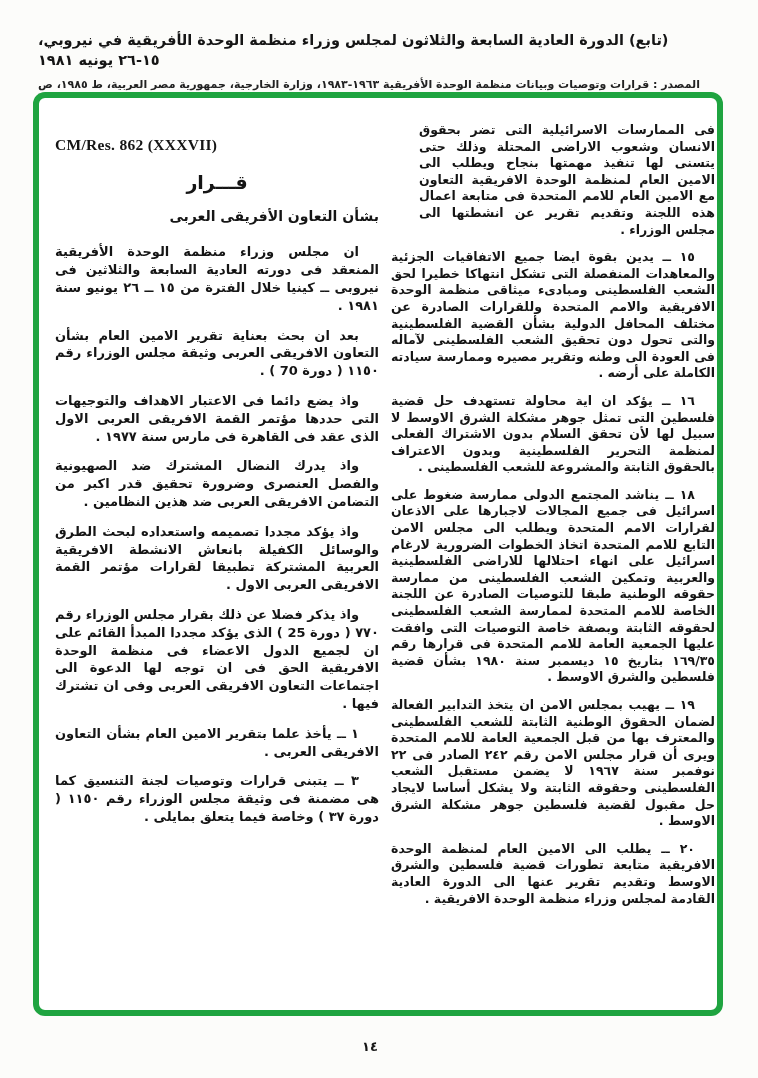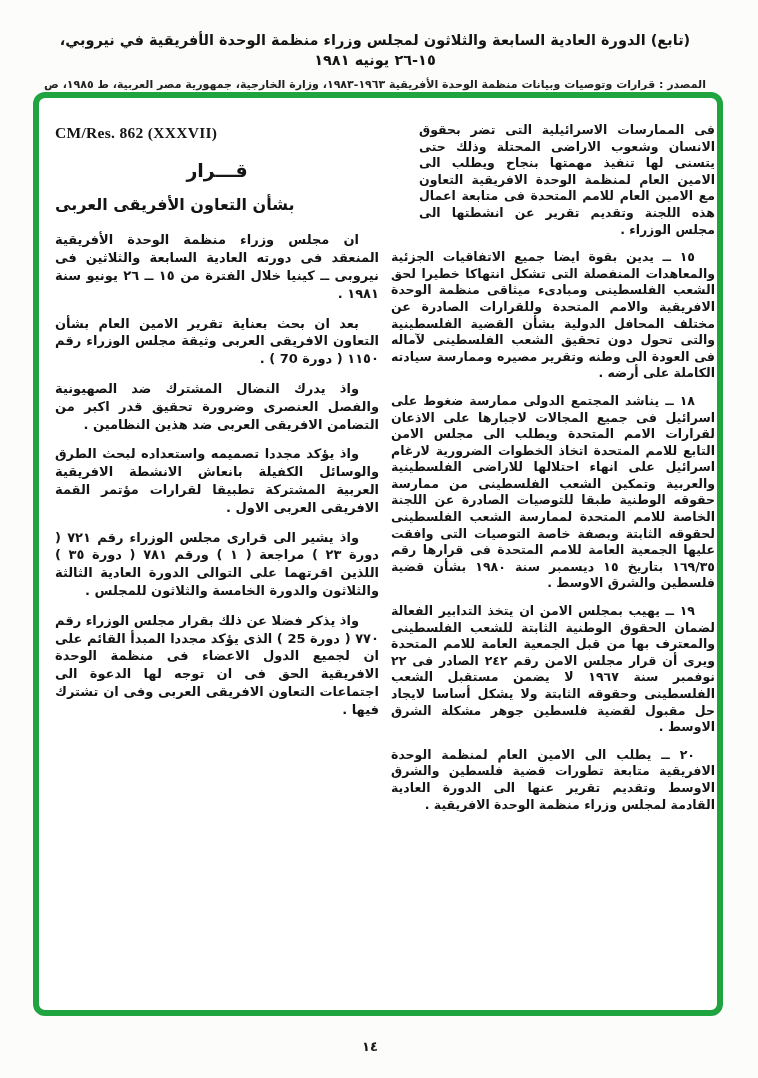--- a/index.html
+++ b/index.html
@@ -6,21 +6,21 @@
   body{
     width:758px;height:1078px;
     background:#fcfcfa;
     position:relative;
     font-family:"DejaVu Sans",sans-serif;
     color:#151515;
     overflow:hidden;
   }
   .header{
     position:absolute;top:30px;right:46px;left:38px;
-    direction:rtl;text-align:center;
+    direction:rtl;text-align:left;
   }
   .header-line1{
     font-size:14.5px;font-weight:700;line-height:1.4;
     letter-spacing:.1px;
   }
   .header-line2{
     font-size:11px;font-weight:700;margin-top:7px;color:#222;
   }
   .frame{
     position:absolute;left:33px;top:92px;
@@ -32,36 +32,36 @@
   }
   .cols{
     display:flex;direction:rtl;gap:12px;height:100%;
   }
   .col{
     width:324px;box-sizing:border-box;
     direction:rtl;text-align:justify;
     font-weight:700;
   }
   .col-right{font-size:12.5px;line-height:16.6px;}
-  .col-left{font-size:13px;line-height:17.8px;}
+  .col-left{font-size:13px;line-height:17.8px;margin-top:12px;}
   .col p{margin:0 0 11px 0;text-indent:20px;}
   .col-left p{margin-bottom:12px;}
   .col p.no-indent{text-indent:0;margin-left:28px;}
   .res-ref{
     direction:ltr;text-align:left;
     font-family:"Liberation Serif",serif;
     font-weight:700;font-size:15.5px;
     margin:2px 0 20px 0;letter-spacing:.3px;
   }
   .res-title{
     text-align:center;font-size:19px;font-weight:700;
     margin:0 0 16px 0;
   }
   .res-subtitle{
-    text-align:left;font-size:16px;font-weight:700;
+    text-align:right;font-size:14px;font-weight:700;
     margin:0 0 18px 0;
   }
   .pageno{
     position:absolute;bottom:24px;left:0;width:740px;
     text-align:center;font-size:13px;font-weight:700;
   }
 </style>
 </head>
 <body>
 
@@ -69,33 +69,36 @@
   <div class="header-line1">(تابع) الدورة العادية السابعة والثلاثون لمجلس وزراء منظمة الوحدة الأفريقية في نيروبي، ١٥-٢٦ يونيه ١٩٨١</div>
   <div class="header-line2">المصدر : قرارات وتوصيات وبيانات منظمة الوحدة الأفريقية ١٩٦٣-١٩٨٣، وزارة الخارجية، جمهورية مصر العربية، ط ١٩٨٥، ص ٦٦٢=كاملا</div>
 </div>
 
 <div class="frame">
   <div class="cols">
 
     <div class="col col-right">
       <p class="no-indent">فى الممارسات الاسرائيلية التى تضر بحقوق الانسان وشعوب الاراضى المحتلة وذلك حتى يتسنى لها تنفيذ مهمتها بنجاح ويطلب الى الامين العام لمنظمة الوحدة الافريقية التعاون مع الامين العام للامم المتحدة فى متابعة اعمال هذه اللجنة وتقديم تقرير عن انشطتها الى مجلس الوزراء .</p>
       <p>١٥ ــ يدين بقوة ايضا جميع الاتفاقيات الجزئية والمعاهدات المنفصلة التى تشكل انتهاكا خطيرا لحق الشعب الفلسطينى ومبادىء ميثاقى منظمة الوحدة الافريقية والامم المتحدة وللقرارات الصادرة عن مختلف المحافل الدولية بشأن القضية الفلسطينية والتى تحول دون تحقيق الشعب الفلسطينى لآماله فى العودة الى وطنه وتقرير مصيره وممارسة سيادته الكاملة على أرضه .</p>
+      <p>١٦ ــ يؤكد ان اية محاولة تستهدف حل قضية فلسطين التى تمثل جوهر مشكلة الشرق الاوسط لا سبيل لها لأن تحقق السلام بدون الاشتراك الفعلى لمنظمة التحرير الفلسطينية وبدون الاعتراف بالحقوق الثابتة والمشروعة للشعب الفلسطينى .</p>
       <p>١٨ ــ يناشد المجتمع الدولى ممارسة ضغوط على اسرائيل فى جميع المجالات لاجبارها على الاذعان لقرارات الامم المتحدة ويطلب الى مجلس الامن التابع للامم المتحدة اتخاذ الخطوات الضرورية لارغام اسرائيل على انهاء احتلالها للاراضى الفلسطينية والعربية وتمكين الشعب الفلسطينى من ممارسة حقوقه الوطنية طبقا للتوصيات الصادرة عن اللجنة الخاصة للامم المتحدة لممارسة الشعب الفلسطينى لحقوقه الثابتة وبصفة خاصة التوصيات التى وافقت عليها الجمعية العامة للامم المتحدة فى قرارها رقم ١٦٩/٣٥ بتاريخ ١٥ ديسمبر سنة ١٩٨٠ بشأن قضية فلسطين والشرق الاوسط .</p>
       <p>١٩ ــ يهيب بمجلس الامن ان يتخذ التدابير الفعالة لضمان الحقوق الوطنية الثابتة للشعب الفلسطينى والمعترف بها من قبل الجمعية العامة للامم المتحدة ويرى أن قرار مجلس الامن رقم ٢٤٢ الصادر فى ٢٢ نوفمبر سنة ١٩٦٧ لا يضمن مستقبل الشعب الفلسطينى وحقوقه الثابتة ولا يشكل أساسا لايجاد حل مقبول لقضية فلسطين جوهر مشكلة الشرق الاوسط .</p>
       <p>٢٠ ــ يطلب الى الامين العام لمنظمة الوحدة الافريقية متابعة تطورات قضية فلسطين والشرق الاوسط وتقديم تقرير عنها الى الدورة العادية القادمة لمجلس وزراء منظمة الوحدة الافريقية .</p>
     </div>
 
     <div class="col col-left">
       <div class="res-ref">CM/Res. 862 (XXXVII)</div>
       <div class="res-title">قـــرار</div>
       <div class="res-subtitle">بشأن التعاون الأفريقى العربى</div>
       <p>ان مجلس وزراء منظمة الوحدة الأفريقية المنعقد فى دورته العادية السابعة والثلاثين فى نيروبى ــ كينيا خلال الفترة من ١٥ ــ ٢٦ يونيو سنة ١٩٨١ .</p>
       <p>بعد ان بحث بعناية تقرير الامين العام بشأن التعاون الافريقى العربى وثيقة مجلس الوزراء رقم ١١٥٠ ( دورة 70 ) .</p>
+      <p>واذ يضع دائما فى الاعتبار الاهداف والتوجيهات التى حددها مؤتمر القمة الافريقى العربى الاول الذى عقد فى القاهرة فى مارس سنة ١٩٧٧ .</p>
       <p>واذ يدرك النضال المشترك ضد الصهيونية والفصل العنصرى وضرورة تحقيق قدر اكبر من التضامن الافريقى العربى ضد هذين النظامين .</p>
       <p>واذ يؤكد مجددا تصميمه واستعداده لبحث الطرق والوسائل الكفيلة بانعاش الانشطة الافريقية العربية المشتركة تطبيقا لقرارات مؤتمر القمة الافريقى العربى الاول .</p>
-      <p>واذ يشير الى قرارى مجلس الوزراء رقم ٧٢١ ( دورة ٢٣ ) مراجعة ( ١ ) ورقم ٧٨١ ( دورة ٣٥ ) اللذين اقرتهما على التوالى الدورة العادية الثالثة والثلاثون والدورة الخامسة والثلاثون للمجلس .</p>
       <p>واذ يذكر فضلا عن ذلك بقرار مجلس الوزراء رقم ٧٧٠ ( دورة 25 ) الذى يؤكد مجددا المبدأ القائم على ان لجميع الدول الاعضاء فى منظمة الوحدة الافريقية الحق فى ان توجه لها الدعوة الى اجتماعات التعاون الافريقى العربى وفى ان تشترك فيها .</p>
+      <p>١ ــ يأخذ علما بتقرير الامين العام بشأن التعاون الافريقى العربى .</p>
+      <p>٣ ــ يتبنى قرارات وتوصيات لجنة التنسيق كما هى مضمنة فى وثيقة مجلس الوزراء رقم ١١٥٠ ( دورة ٣٧ ) وخاصة فيما يتعلق بمايلى .</p>
     </div>
 
   </div>
 </div>
 
 <div class="pageno">١٤</div>
 
 </body></html>

